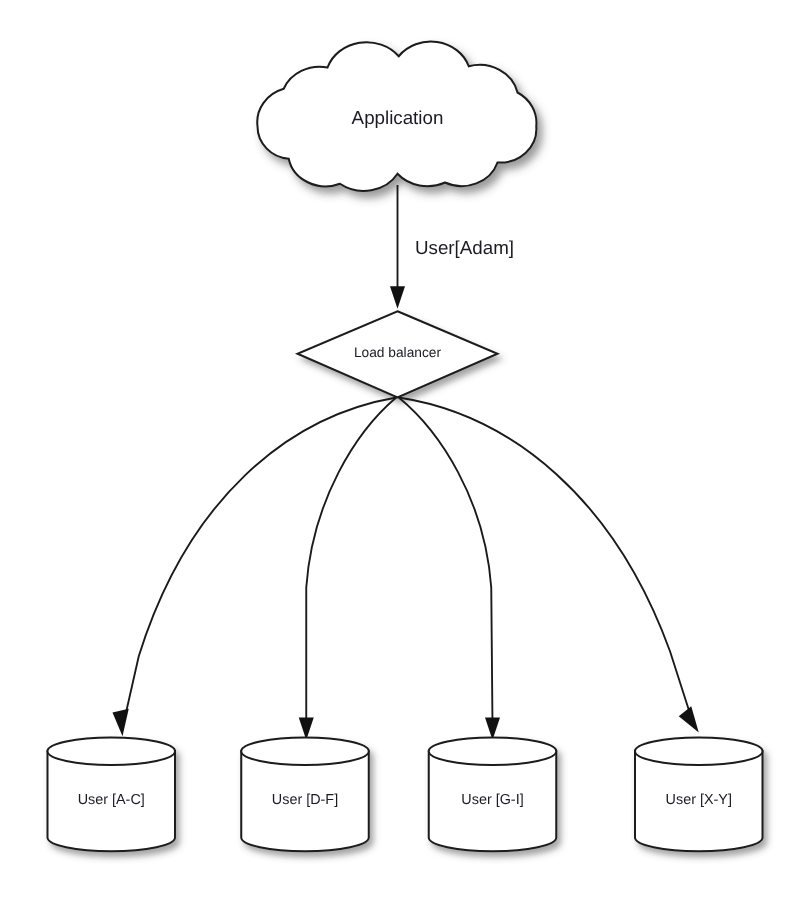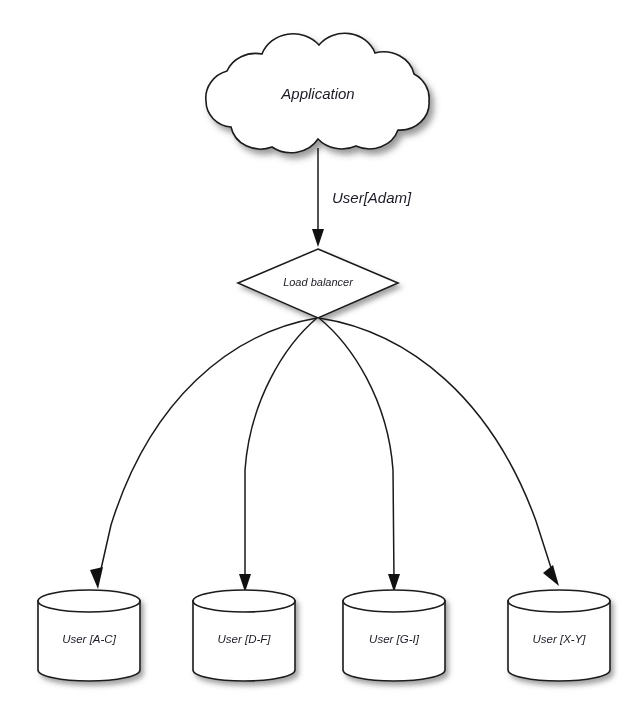--- a/index.html
+++ b/index.html
@@ -12,21 +12,20 @@
     width: 642px;
     height: 728px;
     font-family: "Liberation Sans", "DejaVu Sans", sans-serif;
     overflow: hidden;
   }
   #diagram-canvas {
     position: relative;
     width: 642px;
     height: 515px;
     background: #ffffff;
-    font-style: italic;
   }
   svg#diagram-svg {
     display: block;
     width: 642px;
     height: 728px;
   }
   .node-shape {
     fill: #ffffff;
     stroke: #1a1a1a;
     stroke-width: 1.6;

